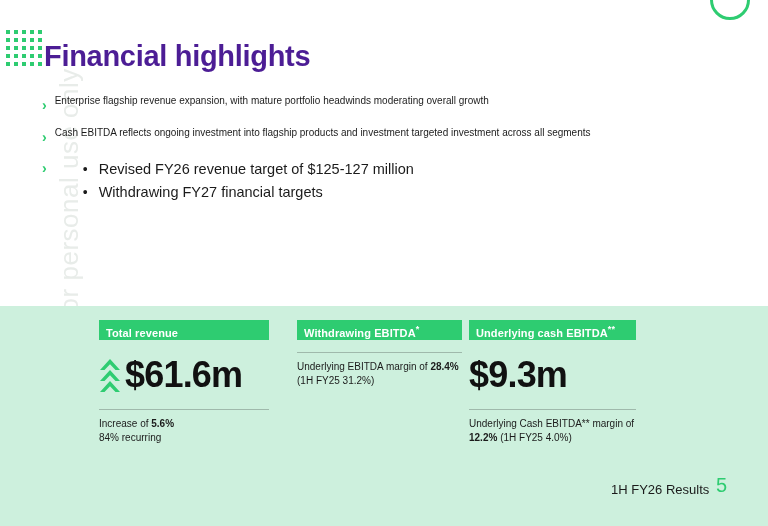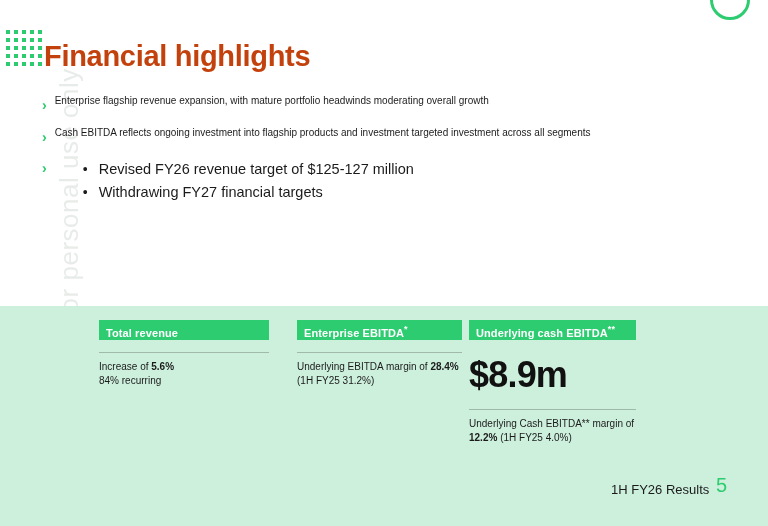--- a/index.html
+++ b/index.html
@@ -69,21 +69,21 @@
     box-sizing: border-box;
   }
 
   
   .title {
     position: absolute;
     left: 44px;
     top: 40px;
     font-size: 29px;
     font-weight: bold;
-    color: #c2410c;
+    color: #4c1d95;
     letter-spacing: -0.3px;
   }
 
   
   .bullets {
     position: absolute;
     left: 42px;
     top: 95px;
     width: 690px;
   }
@@ -286,40 +286,48 @@
       </div>
     </div>
 
   </div>
 
   <div class="panel">
     <div class="cards">
 
       <div class="card card-1">
         <div class="badge"><span>Total revenue</span><span class="sup-sm"></span></div>
+        <div class="value-row">
+          <svg class="arrows" viewBox="0 0 22 34">
+            <polygon points="11,1 21,12 16.5,12 11,6.2 5.5,12 1,12" fill="#2ecc71"></polygon>
+            <polygon points="11,12 21,23 16.5,23 11,17.2 5.5,23 1,23" fill="#2ecc71"></polygon>
+            <polygon points="11,23 21,34 16.5,34 11,28.2 5.5,34 1,34" fill="#2ecc71"></polygon>
+          </svg>
+          <span class="value">$61.6m</span>
+        </div>
         <div class="rule"></div>
         <div class="note">
           <span>Increase of </span><b>5.6%</b><br>
           <span>84% recurring</span>
         </div>
       </div>
 
       <div class="card card-2">
-        <div class="badge"><span>Enterprise EBITDA</span><span class="sup-sm">*</span></div>
+        <div class="badge"><span>Withdrawing EBITDA</span><span class="sup-sm">*</span></div>
         <div class="rule"></div>
         <div class="note">
           <span>Underlying EBITDA margin of </span><b>28.4%</b><br>
           <span>(1H FY25 31.2%)</span>
         </div>
       </div>
 
       <div class="card card-3">
         <div class="badge"><span>Underlying cash EBITDA</span><span class="sup-sm">**</span></div>
         <div class="value-row">
-          <span class="value">$8.9m</span>
+          <span class="value">$9.3m</span>
         </div>
         <div class="rule"></div>
         <div class="note">
           <span>Underlying Cash EBITDA** margin of </span><br>
           <b>12.2%</b><span> (1H FY25 4.0%)</span>
         </div>
       </div>
 
     </div>
 

